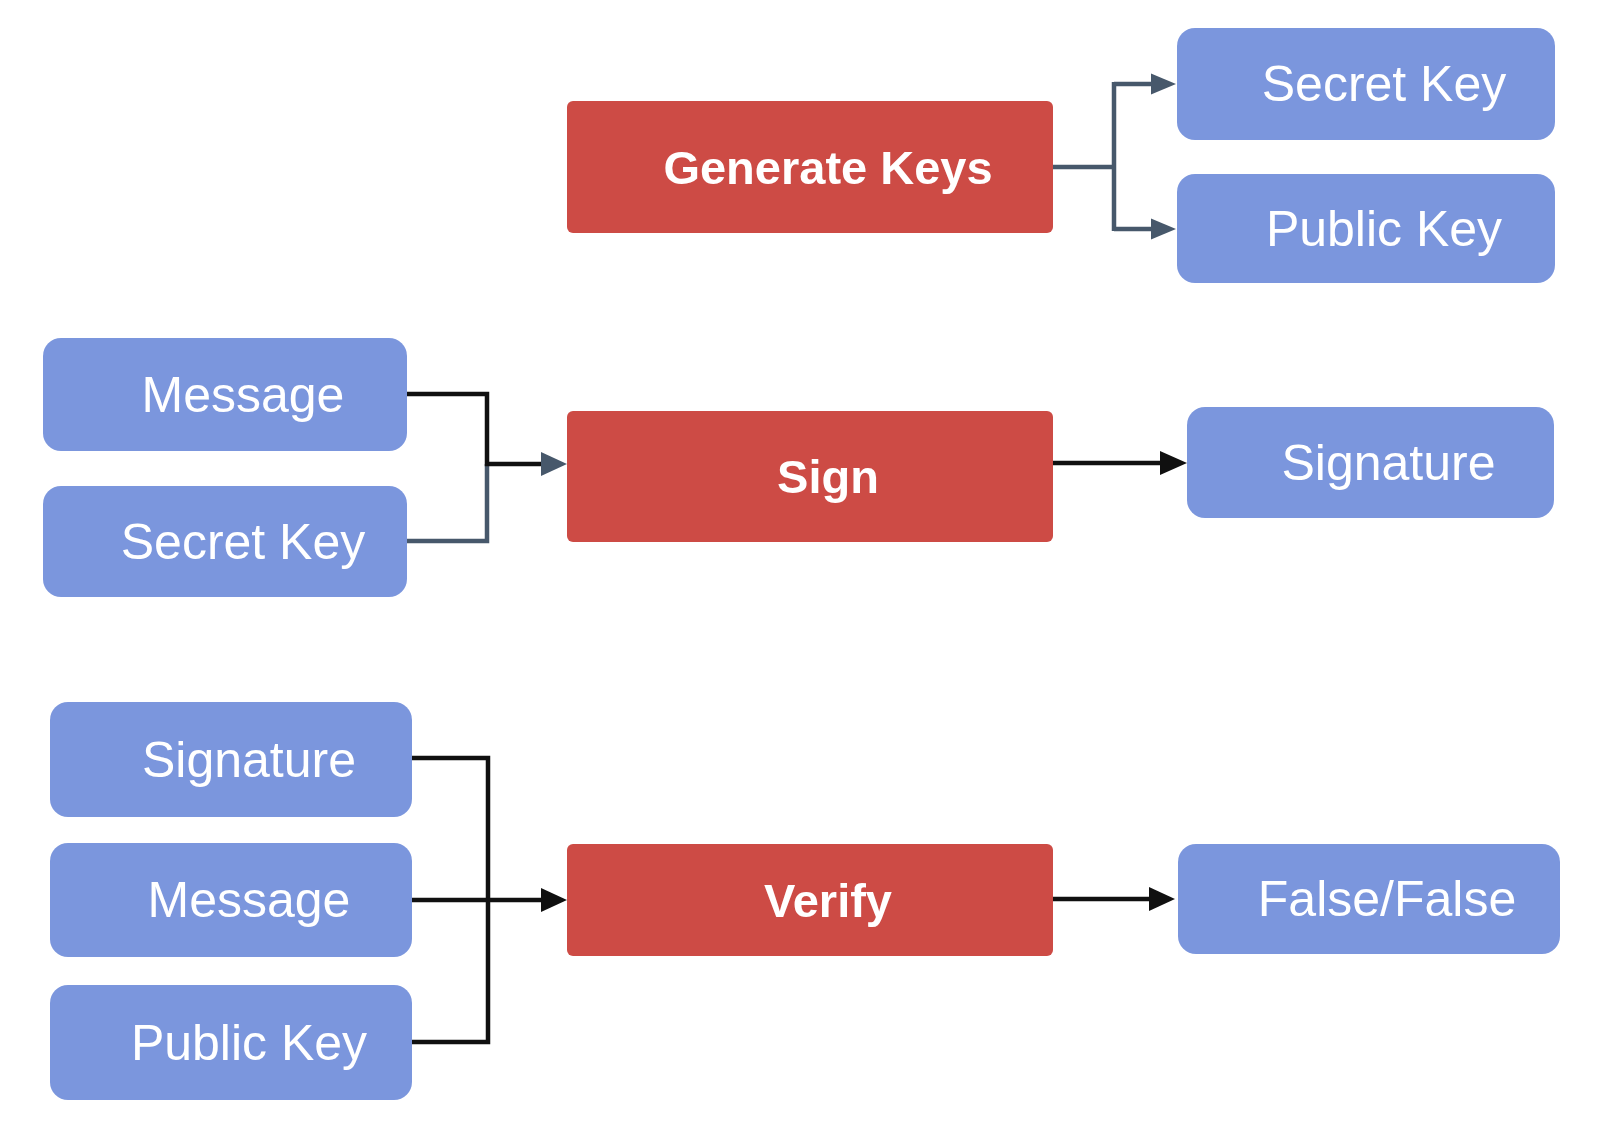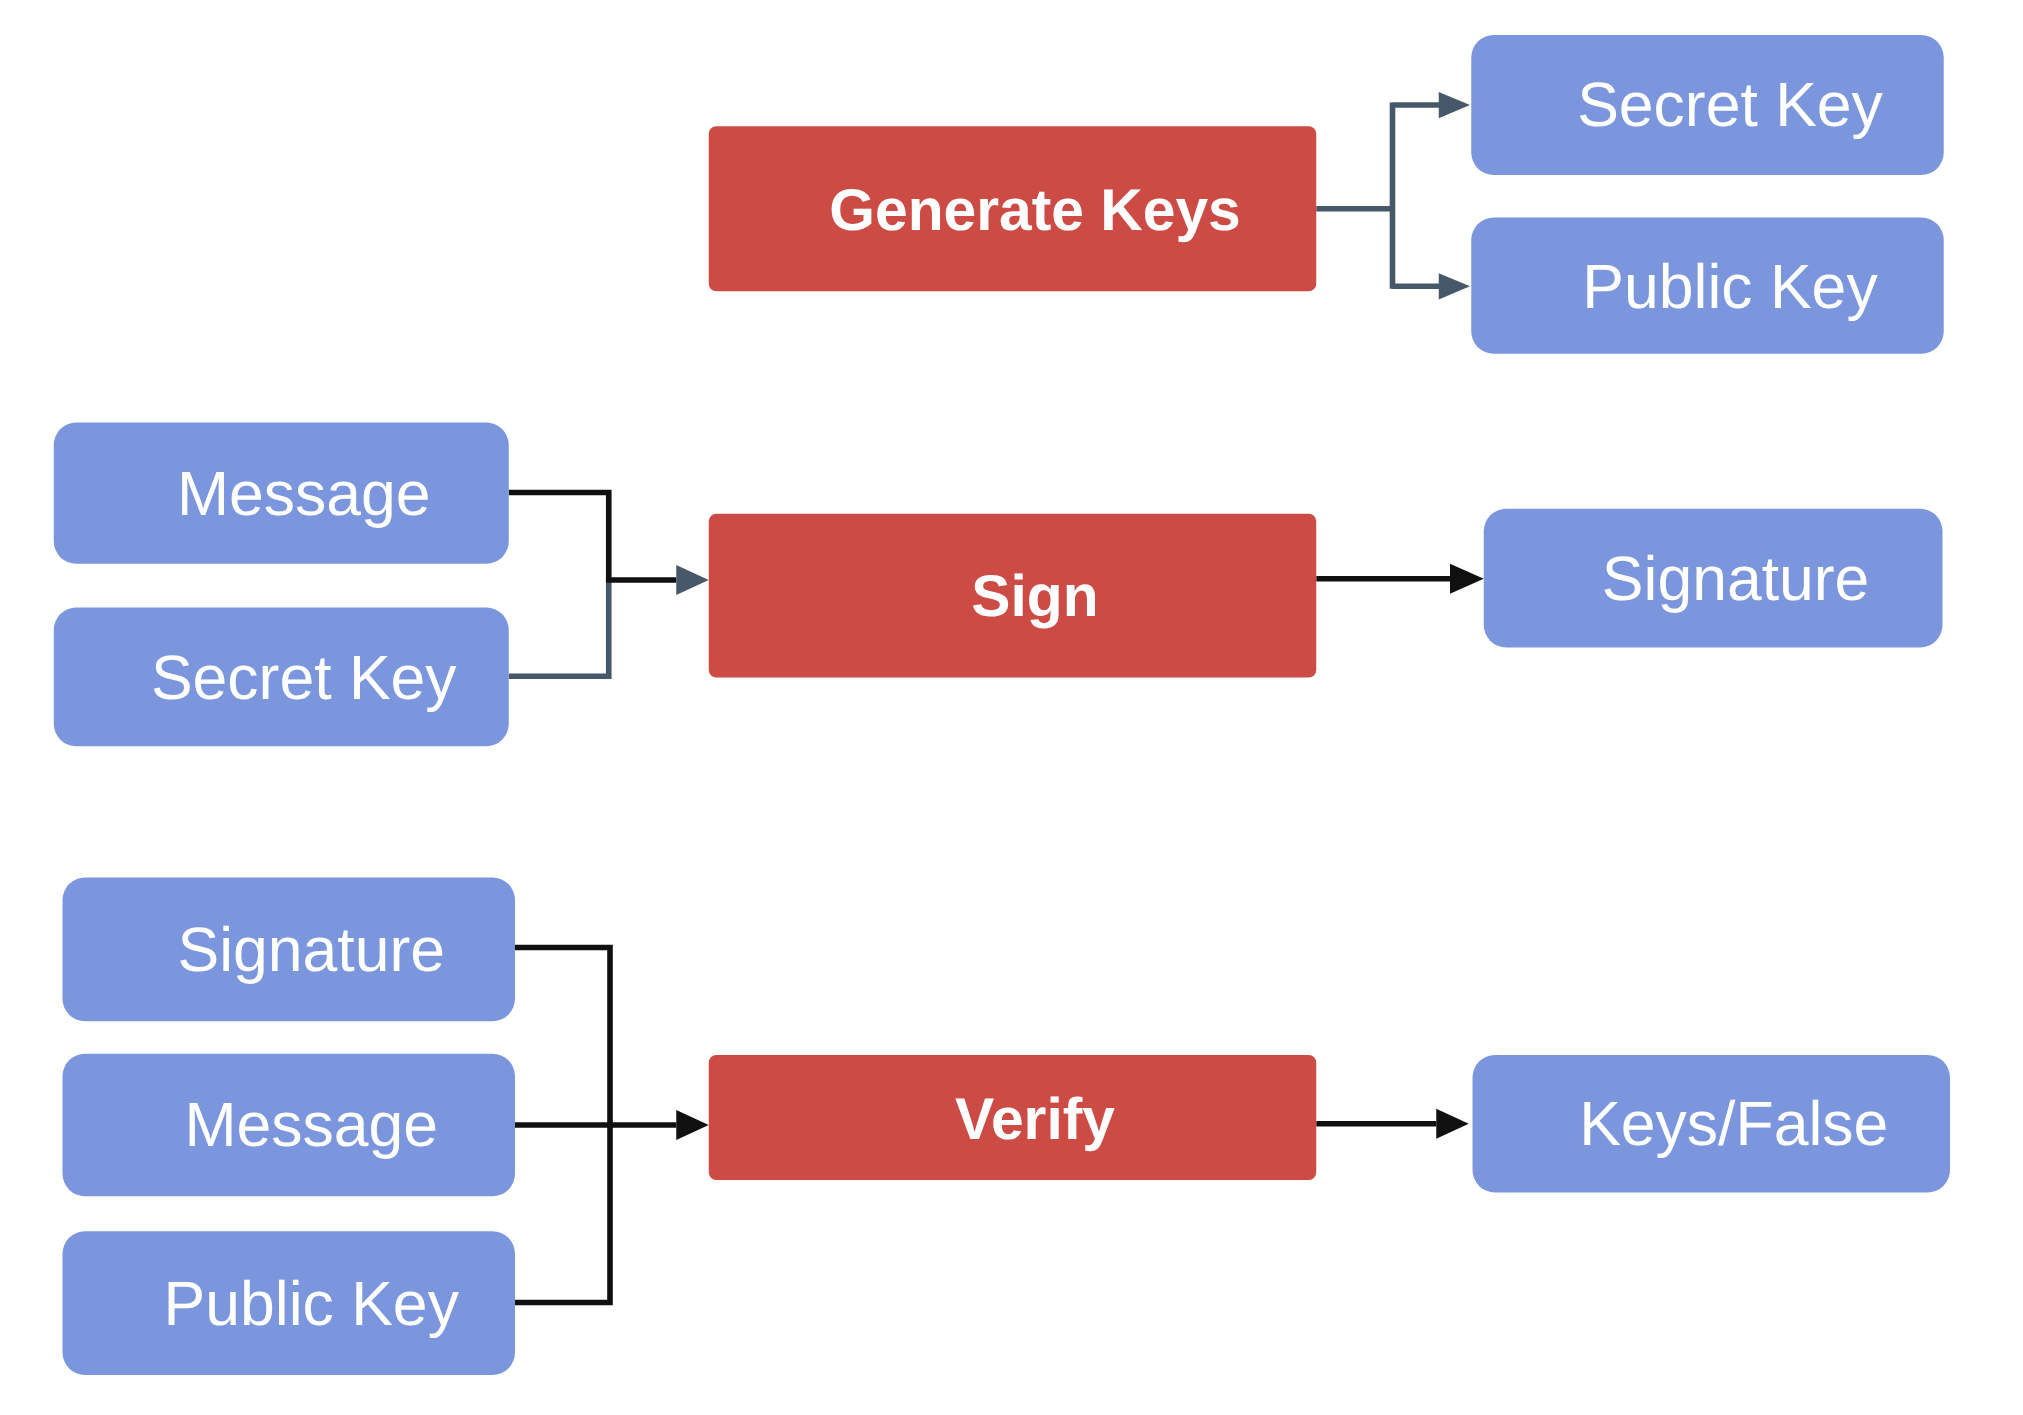--- a/index.html
+++ b/index.html
@@ -60,21 +60,21 @@
   #n-generate-keys      { left: 567px;  top: 101px; width: 486px; height: 132px; }
   #n-secret-key-out     { left: 1177px; top: 28px;  width: 378px; height: 112px; }
   #n-public-key-out     { left: 1177px; top: 174px; width: 378px; height: 109px; }
   #n-message-sign       { left: 43px;   top: 338px; width: 364px; height: 113px; }
   #n-secret-key-sign    { left: 43px;   top: 486px; width: 364px; height: 111px; }
   #n-sign               { left: 567px;  top: 397px; width: 486px; height: 131px; margin-top: 14px; }
   #n-signature-out      { left: 1187px; top: 407px; width: 367px; height: 111px; }
   #n-signature-verify   { left: 50px;   top: 702px; width: 362px; height: 115px; }
   #n-message-verify     { left: 50px;   top: 843px; width: 362px; height: 114px; }
   #n-public-key-verify  { left: 50px;   top: 985px; width: 362px; height: 115px; }
-  #n-verify             { left: 567px;  top: 844px; width: 486px; height: 100px; }
+  #n-verify             { left: 567px;  top: 844px; width: 486px; height: 112px; }
   #n-true-false         { left: 1178px; top: 844px; width: 382px; height: 110px; }
 </style>
 </head>
 <body>
 
 <div id="canvas">
 
   <svg id="connector-layer" viewBox="0 0 1618 1132" xmlns="http://www.w3.org/2000/svg">
 
     <path class="connector dark" d="M1053 167 H1114 M1114 82 V231 M1114 84 H1152 M1114 229 H1152"></path>
@@ -124,16 +124,16 @@
   <div class="node data" id="n-message-verify">
     <span>Message</span>
   </div>
   <div class="node data" id="n-public-key-verify">
     <span>Public Key</span>
   </div>
   <div class="node process" id="n-verify">
     <span>Verify</span>
   </div>
   <div class="node data" id="n-true-false">
-    <span>Keys/False</span>
+    <span>False/False</span>
   </div>
 
 </div>
 
 </body></html>

